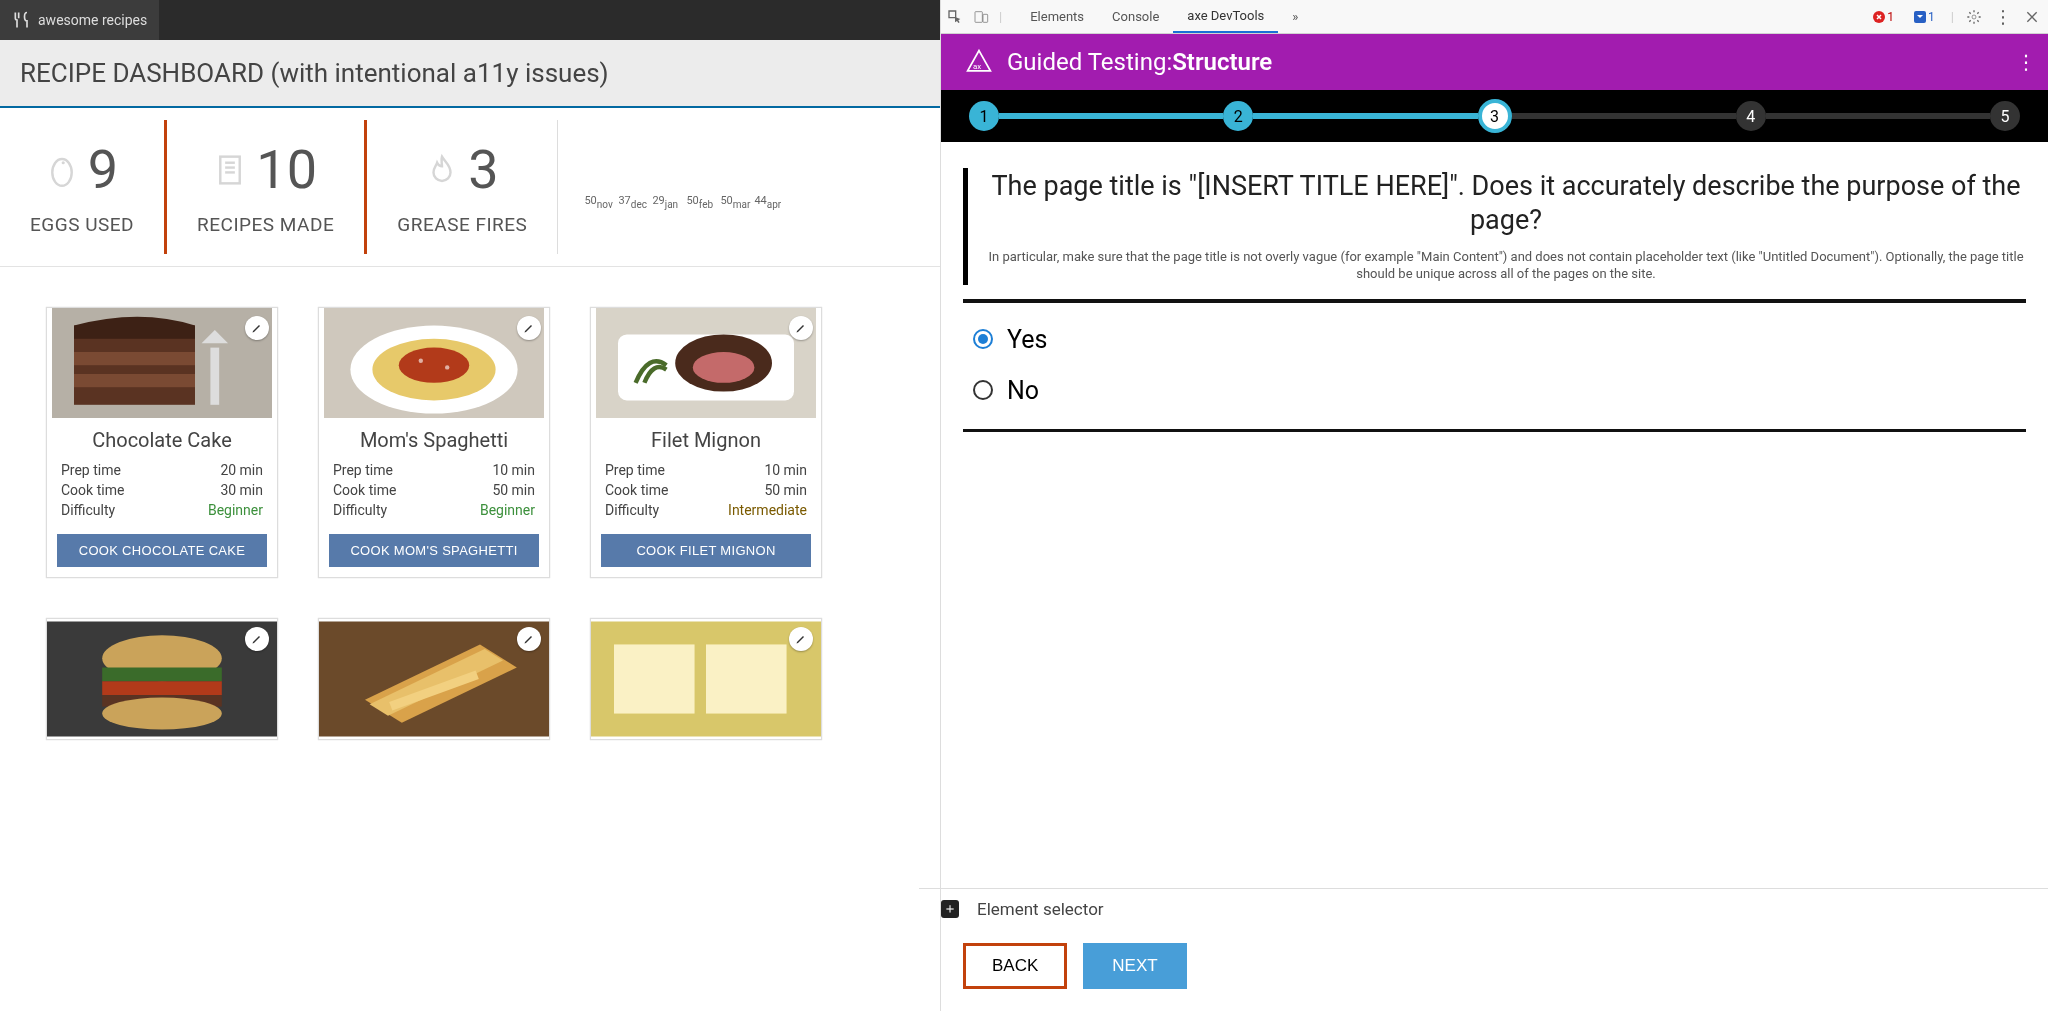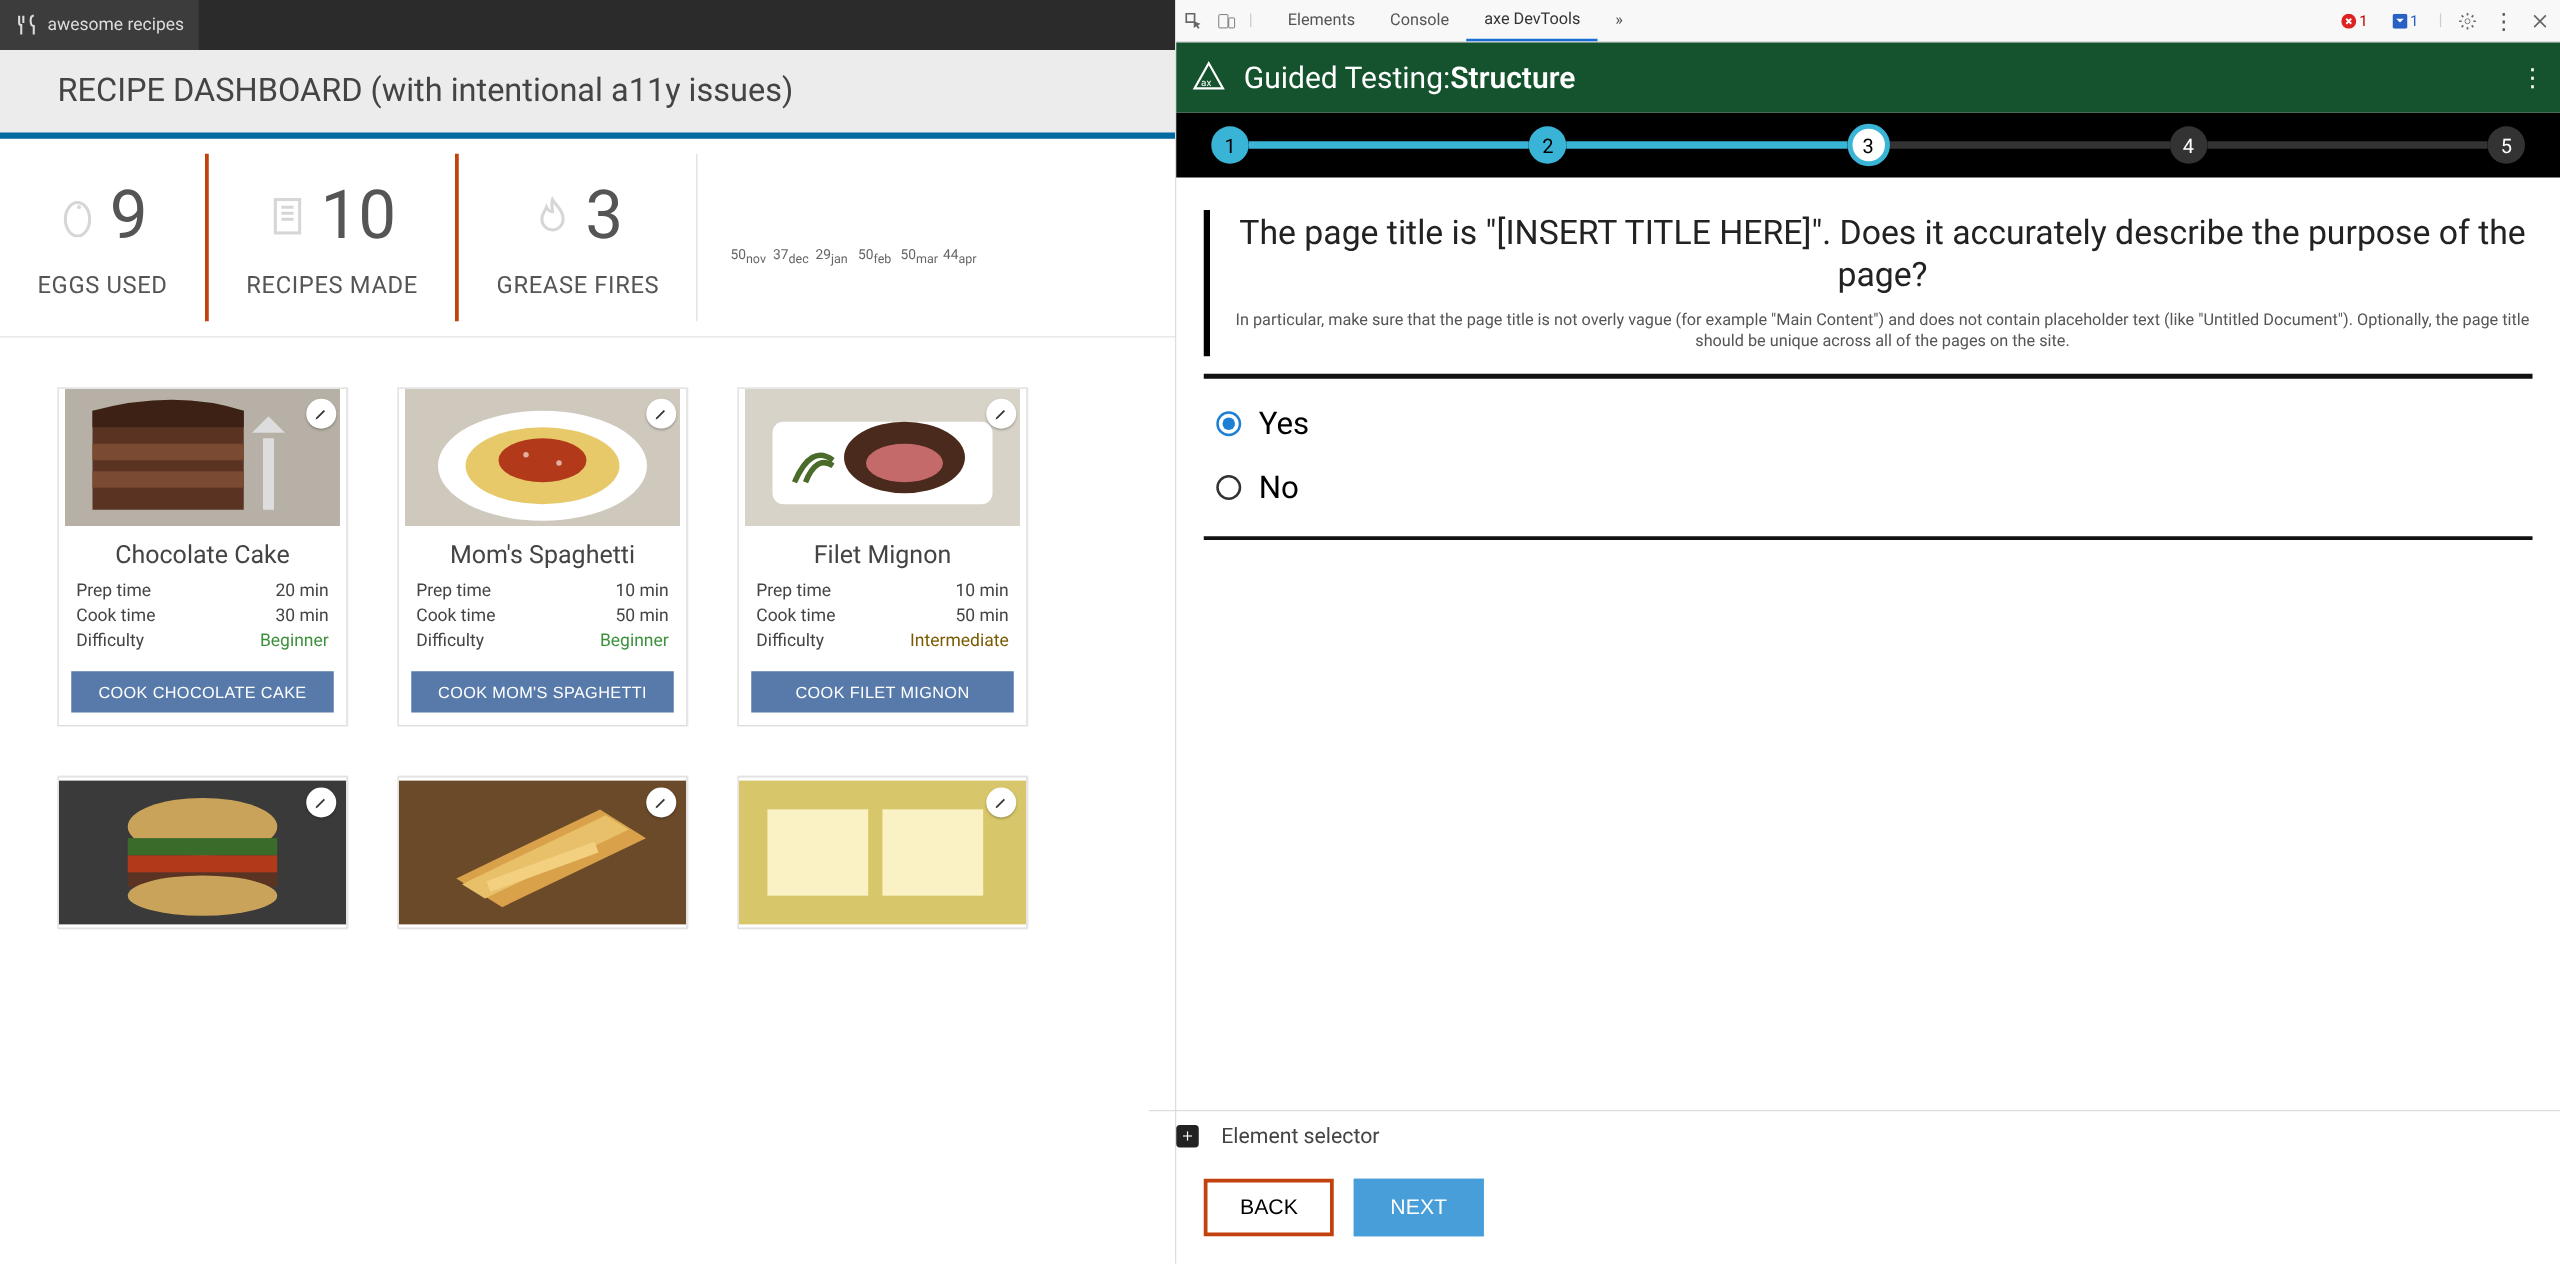--- a/index.html
+++ b/index.html
@@ -4,21 +4,21 @@
 <style>
 * { box-sizing: border-box; margin: 0; padding: 0; }
 body { font-family: -apple-system, "Segoe UI", Roboto, Arial, sans-serif; overflow: hidden; width: 2048px; height: 1011px; background: #fff; }
 .screen { display: flex; height: 100%; }
 .left { width: 940px; flex-shrink: 0; overflow-y: auto; }
 .right { flex: 1; display: flex; flex-direction: column; background: #fff; border-left: 1px solid #ddd; }
 
 
 .topbar { height: 40px; background: #2b2b2b; display: flex; align-items: center; }
 .brand { display: flex; align-items: center; gap: 6px; padding: 0 12px; height: 100%; background: #3c3c3c; color: #ddd; font-size: 14px; }
-.banner { background: #ececec; padding: 18px 46px; font-size: 26px; color: #444; border-bottom: 5px solid #0369a1; }
+.banner { background: #ececec; padding: 18px 20px; font-size: 26px; color: #444; border-bottom: 2px solid #0369a1; }
 .stats-row { display: flex; align-items: stretch; border-bottom: 1px solid #e3e3e3; padding: 12px 0; }
 .stat { flex: 0 0 auto; text-align: center; padding: 18px 30px; border-left: 3px solid #c2410c; }
 .stat:first-child { border-left: 0; }
 .stat-inner { display:flex; justify-content:center; align-items:center; gap:10px; }
 .stat-num { font-size: 54px; color: #555; font-weight: 400; }
 .stat-label { font-size: 19px; color: #555; margin-top: 12px; letter-spacing: 0.5px; }
 .stat-icon { width: 32px; height: 34px; fill: none; stroke: #d6d6d6; stroke-width: 2; }
 .chart-block { display:flex; align-items:center; padding: 16px 16px 16px 26px; border-left:1px solid #ddd; }
 .chart { display:flex; gap:14px; align-items:flex-end; height:100px; padding-bottom:2px; }
 .chart-col { display:flex; flex-direction:row; align-items:center; width:20px; }
@@ -55,21 +55,21 @@
 .dt-tabs { display:flex; align-items:center; height:100%; margin-left:8px;}
 .dt-tab { padding:0 14px; height:100%; display:flex; align-items:center; cursor:pointer; }
 .dt-tab.active { border-bottom:2px solid #1a6fd6; color:#333; }
 .dt-right { margin-left:auto; display:flex; align-items:center; gap:12px; padding-right:8px;}
 .badge { display:flex; align-items:center; gap:2px; font-size:12px; padding:1px 4px; border-radius:2px;}
 .badge-err { color:#b00; }
 .badge-info { color:#2860c4; }
 .ico-s{ width:16px; height:16px; fill:#666; stroke:#666;}
 
 
-.axe-header { background:#14532d; color:#fff; display:flex; align-items:center; padding:14px 12px; font-size:24px; position:relative;}
+.axe-header { background:#a21caf; color:#fff; display:flex; align-items:center; padding:14px 24px; font-size:24px; position:relative;}
 .axe-header .menu { position:absolute; right:12px; top:50%; transform:translateY(-50%); font-size:20px; cursor:pointer;}
 .steps { background:#000; height:52px; display:flex; align-items:center; padding:0 28px; gap:0; }
 .step { width:30px; height:30px; border-radius:50%; background:#333; color:#fff; display:flex; align-items:center; justify-content:center; font-size:16px; }
 .step.done { background:#39b4d6; color:#000; }
 .step.current { background:#fff; color:#000; border:4px solid #39b4d6; width:34px; height:34px;}
 .seg { flex:1; height:6px; background:#333; }
 .seg.done { background:#39b4d6; }
 
 .axe-body { flex:1; padding:26px 22px 0 22px; overflow-y:auto; position:relative; }
 .question-block{ border-left:5px solid #000; padding:2px 0 2px 18px; margin-bottom:8px;}

